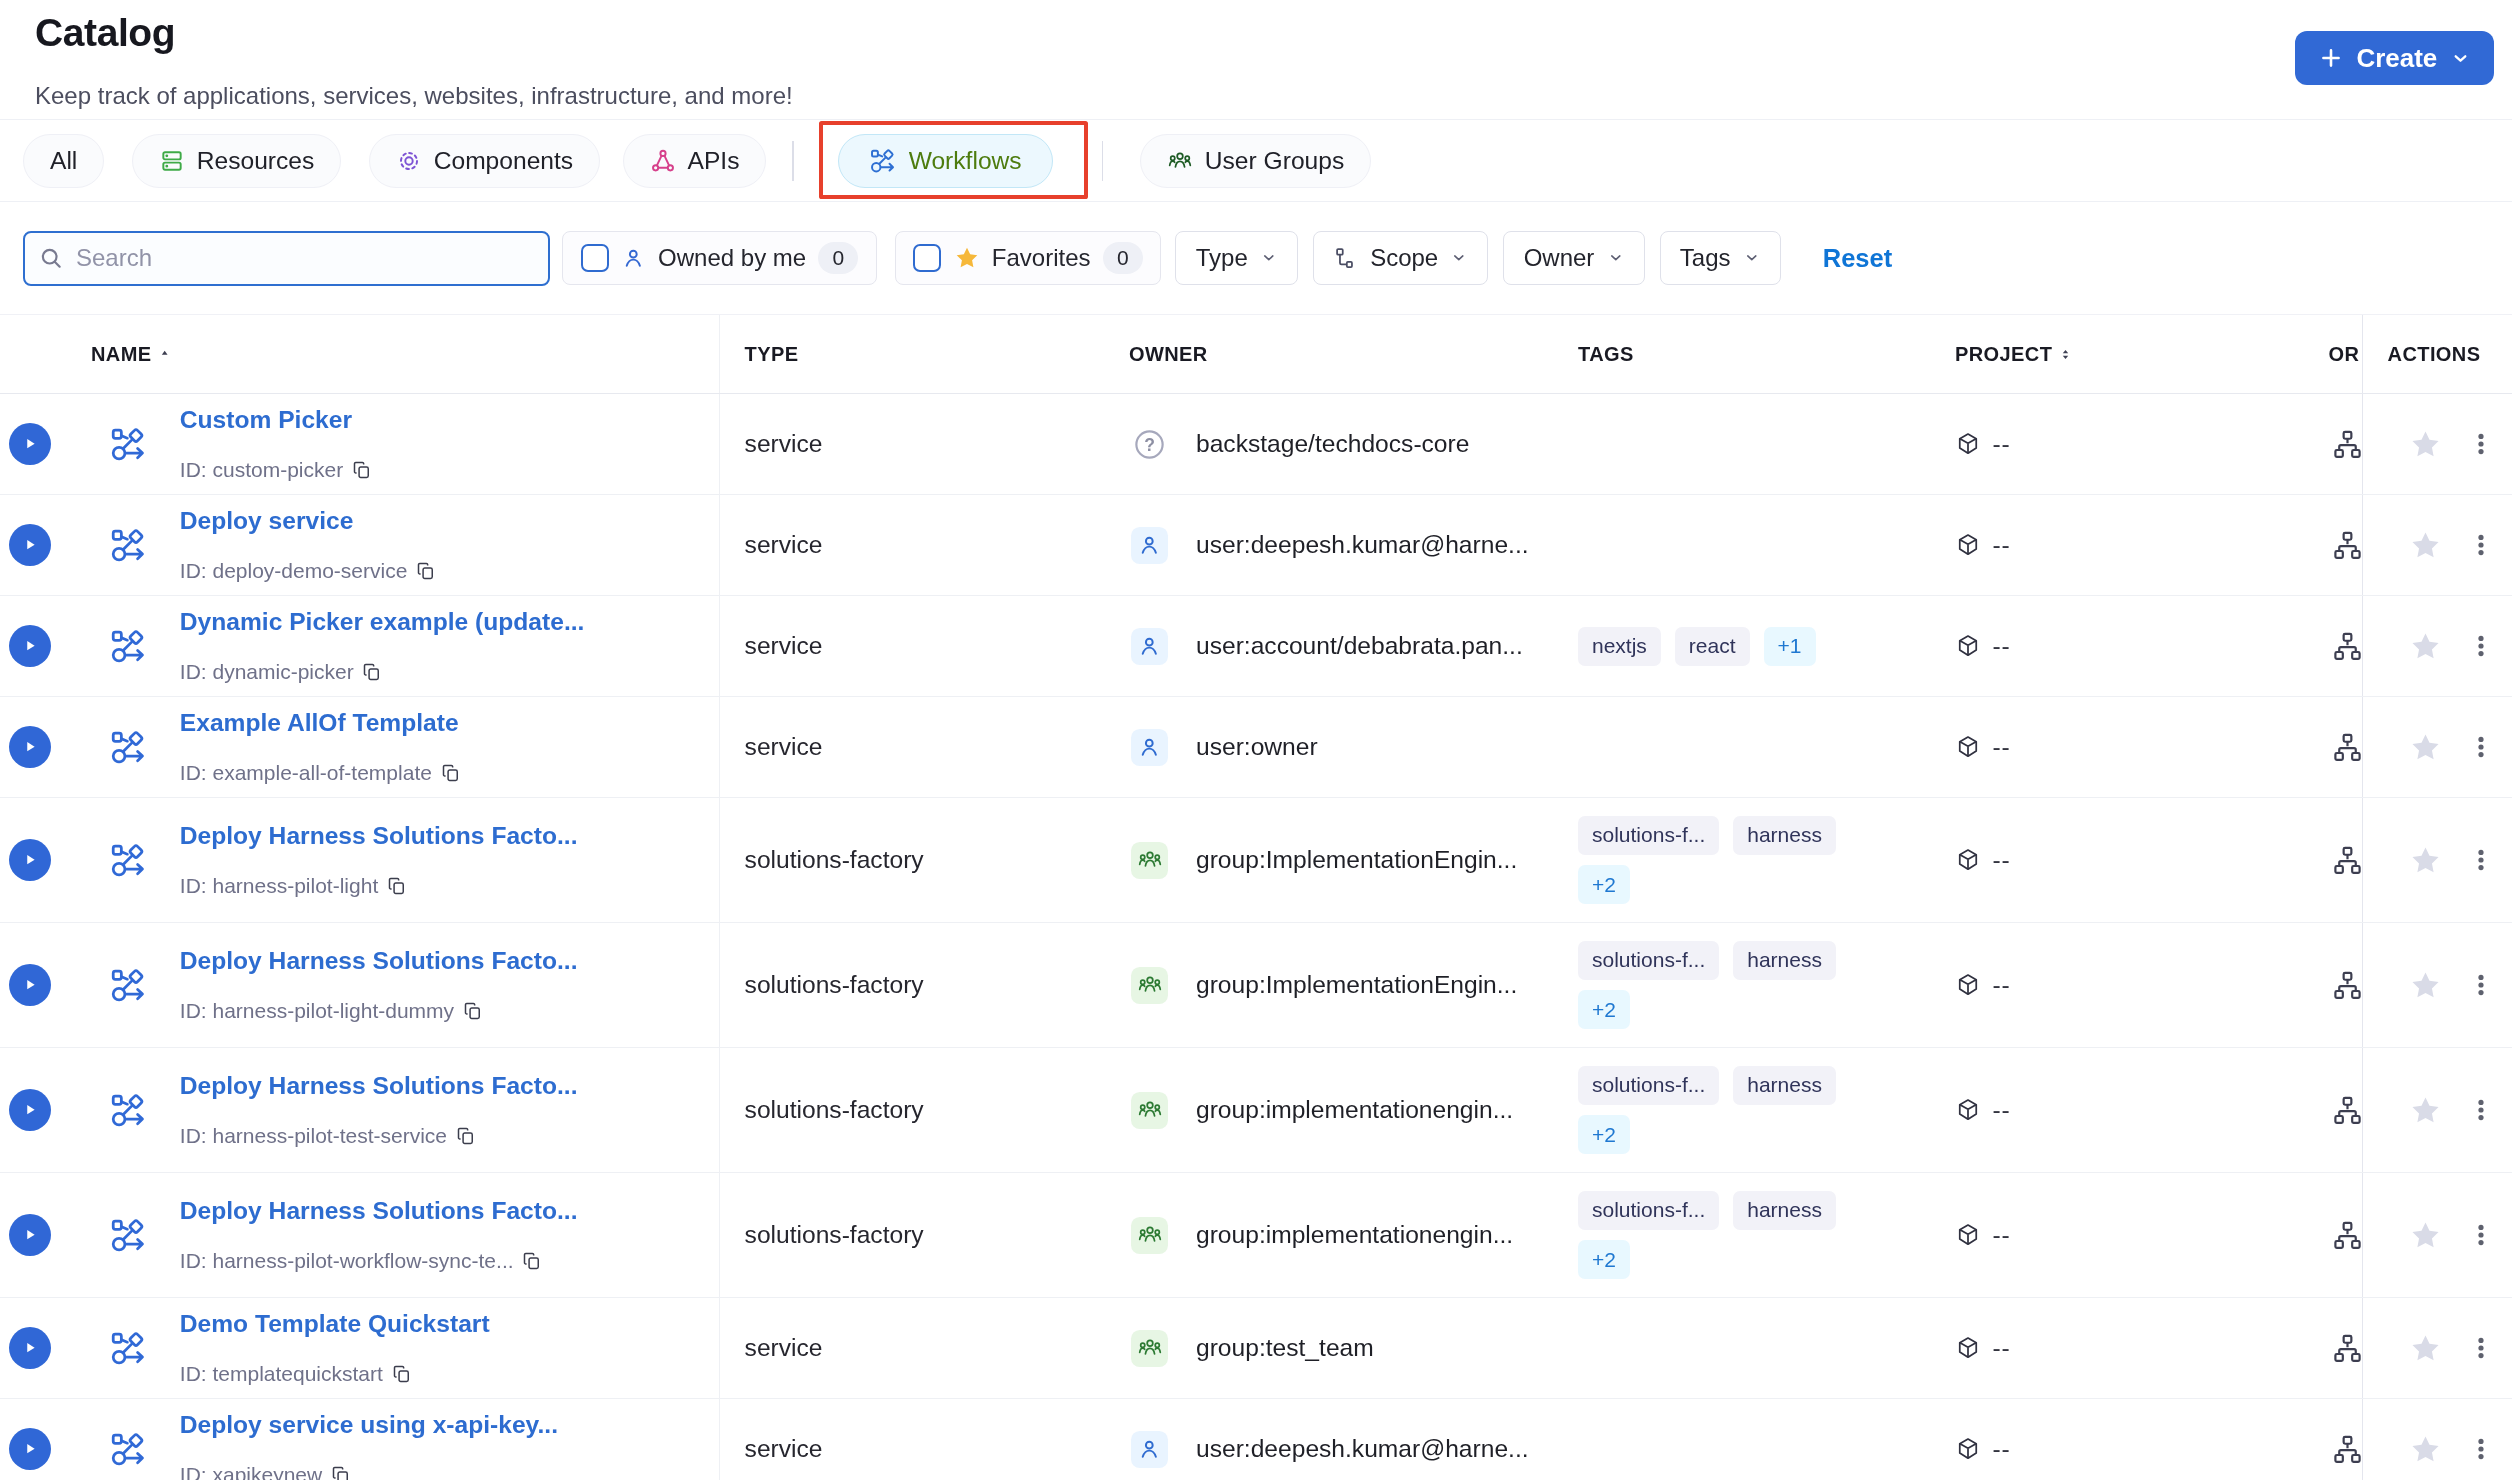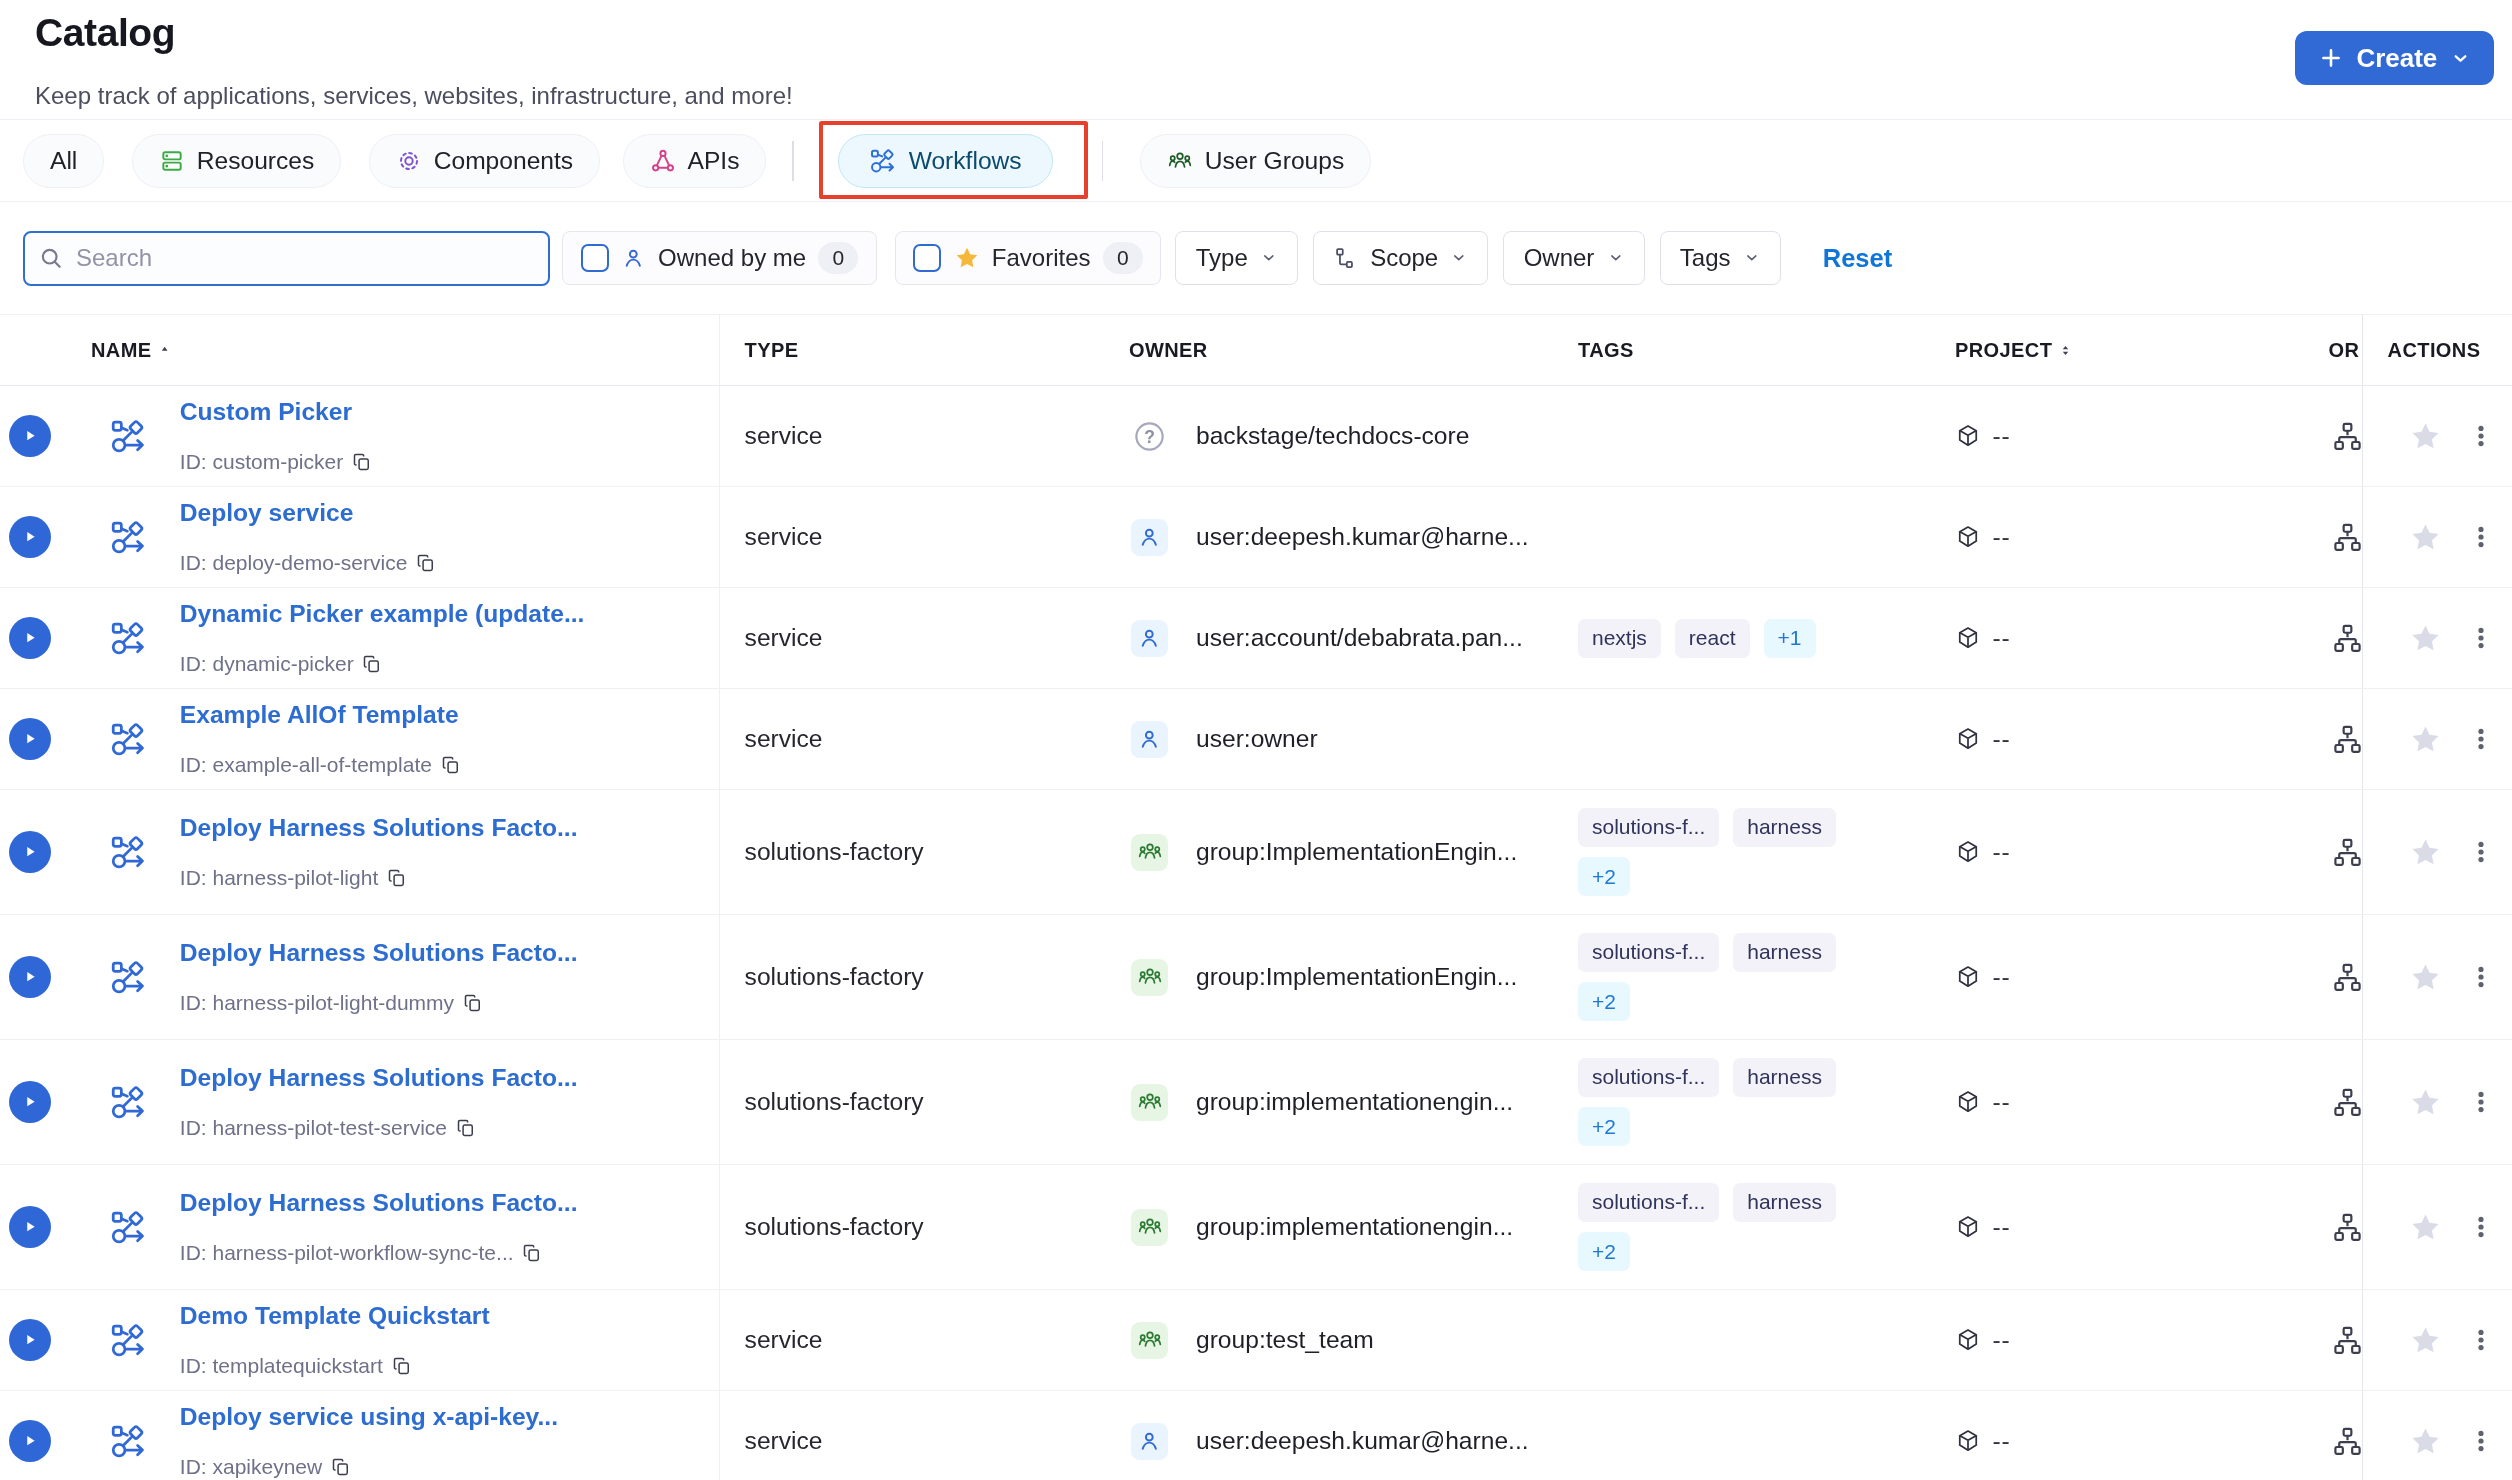--- a/index.html
+++ b/index.html
@@ -19,21 +19,21 @@
   
   .tabbar { position:relative; height:83px; border-top:0.9px solid #eef0f5; border-bottom:0.9px solid #eef0f5;
     display:flex; align-items:center; padding-left:23px; }
   .tab-pill { height:54px; border-radius:878px; background:#fafbfd; border:0.9px solid #eff0f6;
     display:flex; align-items:center; padding:0 26px; gap:11.4px; font-size:24.6px; color:#202129; cursor:pointer;
     white-space:nowrap; }
   .tab-pill .ticon { display:flex; align-items:center; }
   .ml32{margin-left:28px}.ml26{margin-left:23px}.ml42{margin-left:37px}.ml50{margin-left:44px}.ml56{margin-left:49px}.ml30{margin-left:26px}
   .tab-sep { width:1.8px; height:40px; background:#dcdee8; }
   .wf-wrap { position:relative; }
-  .tab-pill.active { background:#ecf8fe; border:0.9px solid #c2e7f7; color:#0c4a6e; padding:4px 30px; }
+  .tab-pill.active { background:#ecf8fe; border:0.9px solid #c2e7f7; color:#4d7c0f; padding:4px 30px; }
   .wf-box { position:absolute; left:-19.3px; right:-35px; top:-13px; bottom:-11.4px;
     border:4.4px solid #e7402c; border-radius:2.6px; pointer-events:none; }
 
   
   .filterbar { height:112px; display:flex; align-items:center; padding-left:23px; }
   .searchbox { position:relative; width:527px; height:55px; }
   .searchbox input { width:100%; height:100%; border:2.2px solid #2e6fd0; border-radius:8px;
     background:#fbfdff; font-size:24px; padding:0 17.6px 0 51px; outline:none; color:#26262e;
     font-family:"Liberation Sans", sans-serif; }
   .searchbox input::placeholder { color:#9193a8; }
@@ -45,21 +45,21 @@
   .zero-badge { min-width:40px; height:32px; border-radius:16px; background:#eef0f6; display:flex;
     align-items:center; justify-content:center; font-size:21px; color:#25262e; padding:0 10.5px; }
   .drop-pill { height:54px; border:1.3px solid #dfe1ea; background:#fff; border-radius:8px;
     display:flex; align-items:center; padding:0 19.3px; gap:12.3px; font-size:24px; color:#23242c;
     cursor:pointer; white-space:nowrap; }
   .ml14{margin-left:12.3px}.ml16{margin-left:14px}.ml17{margin-left:15px}.ml20{margin-left:17.6px}.ml48{margin-left:42px}
   .reset-link { font-size:25.5px; font-weight:600; color:#0f75d6; cursor:pointer; }
 
   
   .grid7 { display:grid; grid-template-columns:720px 395px 448px 369px 386px 44px 149px; }
-  .thead { height:72px; align-items:center; border-top:0.9px solid #f0f1f6; border-bottom:0.9px solid #e7e9ef; }
+  .thead { height:80px; align-items:center; border-top:0.9px solid #f0f1f6; border-bottom:0.9px solid #e7e9ef; }
   .th { font-size:20px; font-weight:700; color:#191a23; letter-spacing:0.4px; display:flex;
     align-items:center; gap:7px; height:100%; }
   .th-name { padding-left:91px; border-right:0.9px solid #eef0f4; cursor:pointer; }
   .th-type { padding-left:24.6px; } .th-owner { padding-left:14px; } .th-tags { padding-left:15px; }
   .th-project { padding-left:23px; cursor:pointer; } .th-org { padding-left:10.5px; overflow:hidden; }
   .th-actions { padding-left:24.6px; background:#fff; border-left:0.9px solid #e4e6ee; }
 
   .tbody { height:1094px; overflow:hidden; }
   .row { height:101px; border-bottom:0.9px solid #eef0f4; align-items:center; }
   .row.tall { height:125px; }

